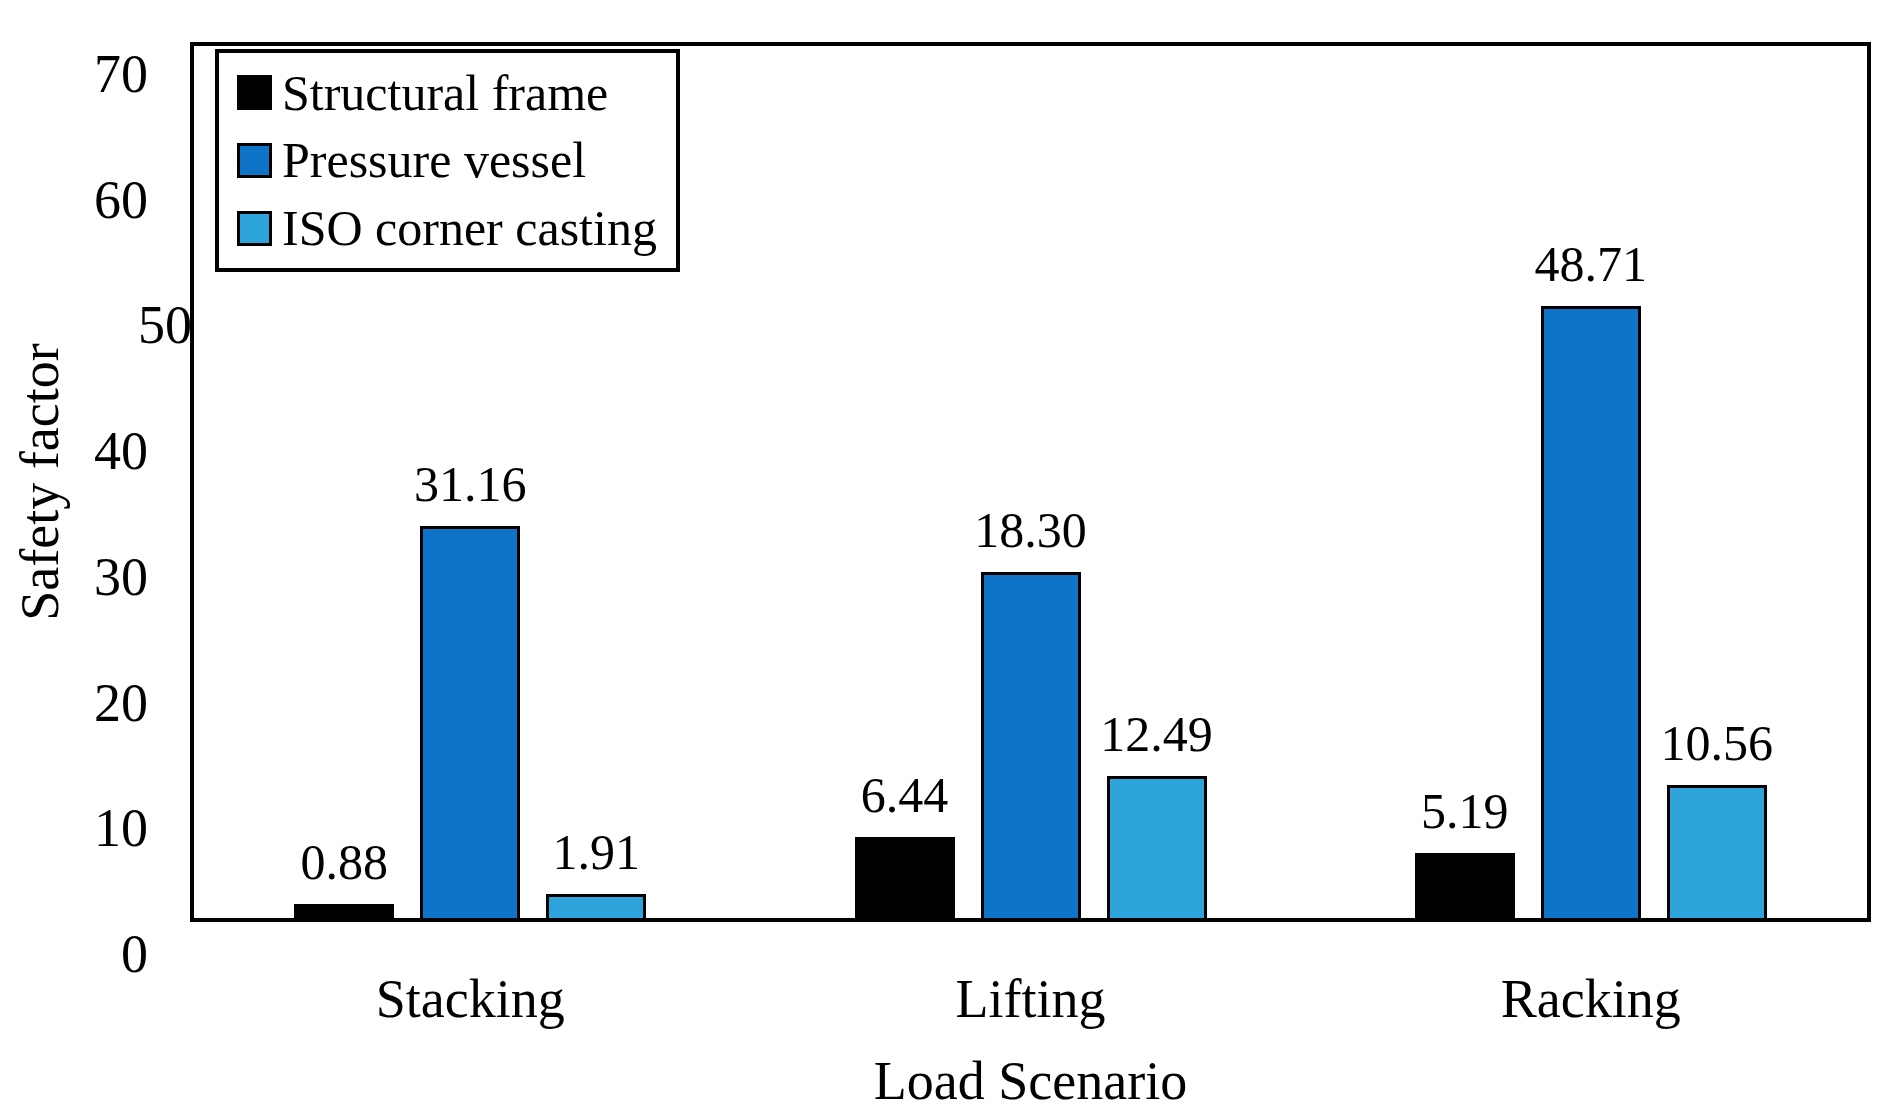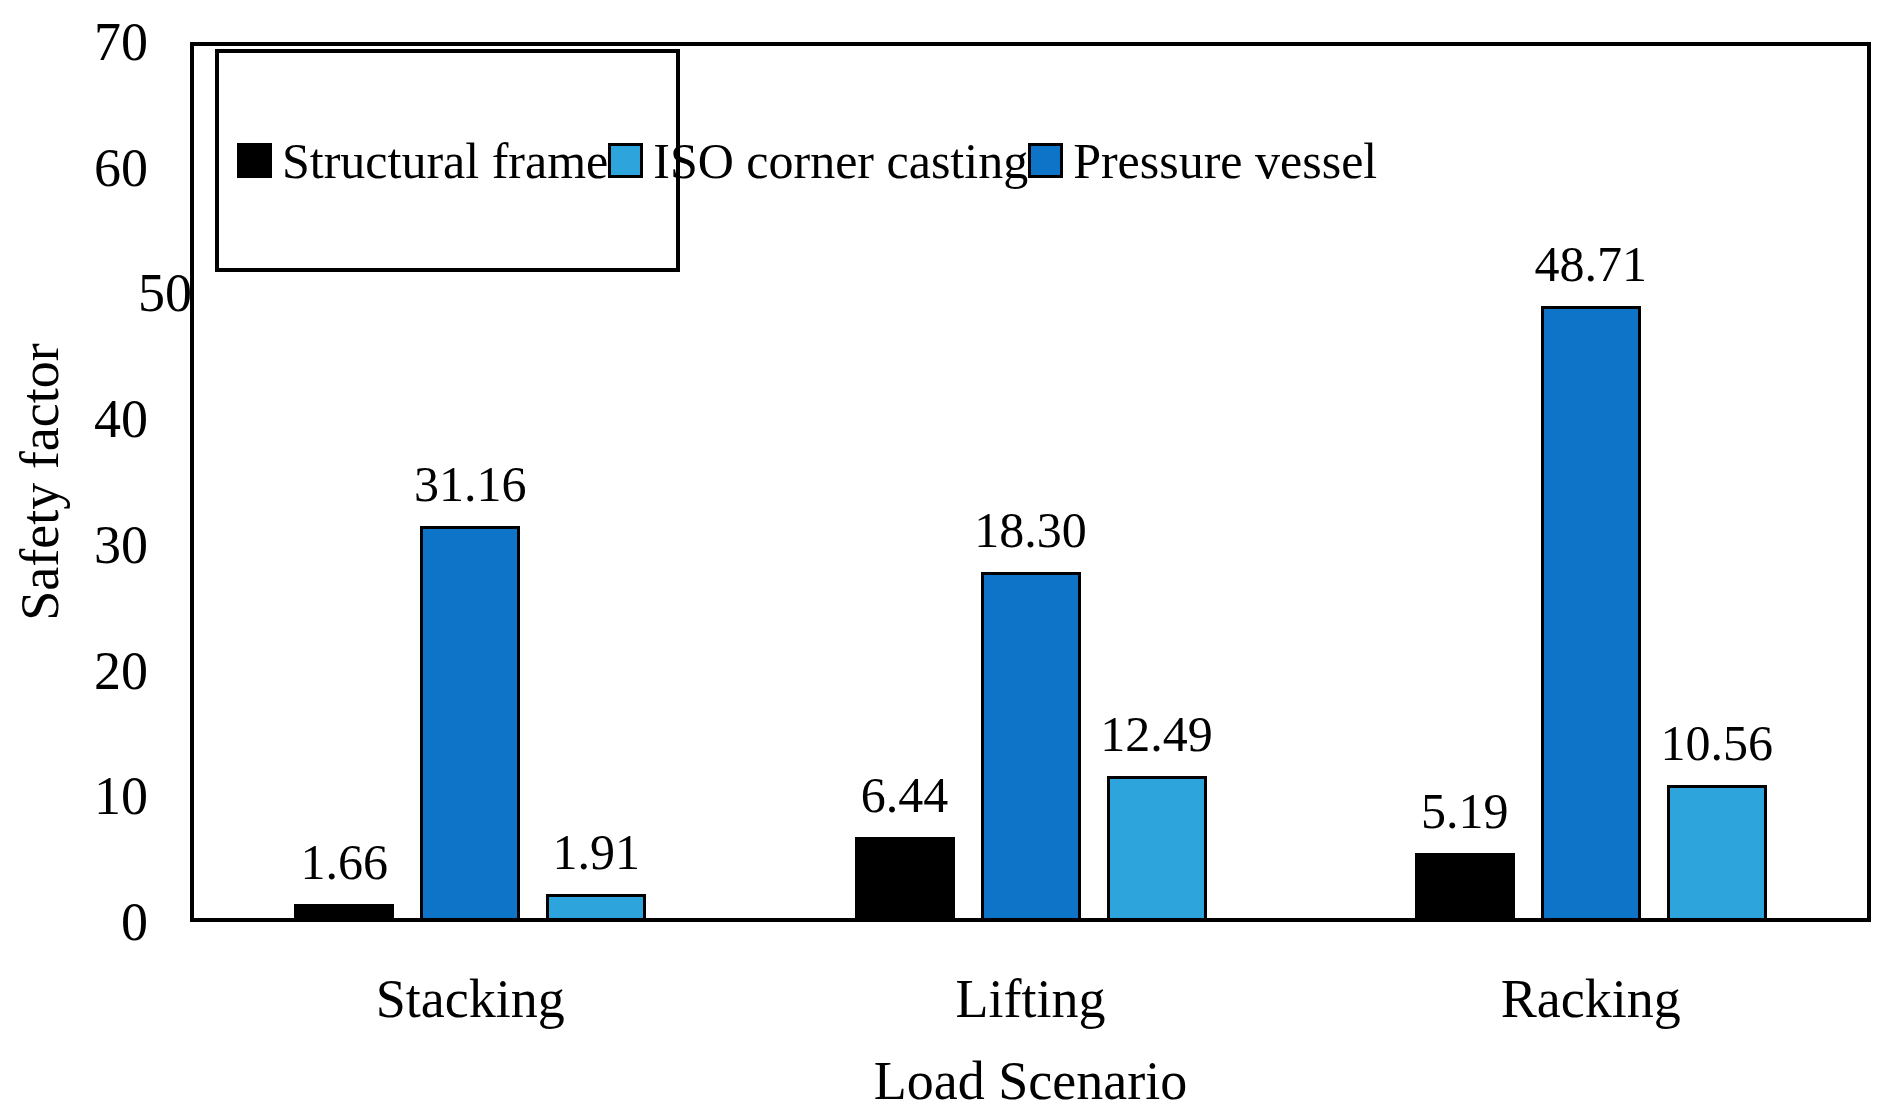--- a/index.html
+++ b/index.html
@@ -38,20 +38,21 @@
     line-height: 56px;
     white-space: nowrap;
   }
   .y-tick-label {
     position: absolute;
     left: 0;
     width: 148px;
     text-align: right;
     font-size: 54px;
     line-height: 60px;
+    margin-top: 32px;
   }
   .x-category-label {
     position: absolute;
     top: 968px;
     width: 420px;
     text-align: center;
     font-size: 54px;
     line-height: 62px;
   }
   .axis-title-y {
@@ -74,20 +75,21 @@
   #legend {
     position: absolute;
     left: 215px;
     top: 49px;
     width: 465px;
     height: 223px;
     border: 4px solid #000000;
     box-sizing: border-box;
     background: #ffffff;
     display: flex;
+    flex-direction: column;
     justify-content: space-around;
     padding: 6px 10px 6px 18px;
   }
   .legend-item {
     display: flex;
     align-items: center;
     white-space: nowrap;
   }
   .legend-swatch {
     width: 29px;
@@ -113,21 +115,21 @@
       <div class="y-tick-label" style="top: 640.571px;">20</div>
       <div class="y-tick-label" style="top: 514.857px;">30</div>
       <div class="y-tick-label" style="top: 389.143px;">40</div>
       <div class="y-tick-label" style="top: 263.429px; padding-left: 44px;">50</div>
       <div class="y-tick-label" style="top: 137.714px;">60</div>
       <div class="y-tick-label" style="top: 12px;">70</div>
     </div>
   <div id="plot">
     <div id="bars">
         <div class="bar" style="left: 100.167px; height: 14px; background: rgb(0, 0, 0); border-color: rgb(0, 0, 0);"></div>
-        <div class="bar-value-label" style="left: -9.83333px; bottom: 28px;">1.66</div>
+        <div class="bar-value-label" style="left: -9.83333px; bottom: 28px;">0.88</div>
         <div class="bar" style="left: 226.167px; height: 392px; background: rgb(14, 116, 200); border-color: rgb(0, 0, 0);"></div>
         <div class="bar-value-label" style="left: 116.167px; bottom: 406px;">31.16</div>
         <div class="bar" style="left: 352.167px; height: 24px; background: rgb(46, 164, 220); border-color: rgb(0, 0, 0);"></div>
         <div class="bar-value-label" style="left: 242.167px; bottom: 38px;">1.91</div>
         <div class="bar" style="left: 660.5px; height: 81px; background: rgb(0, 0, 0); border-color: rgb(0, 0, 0);"></div>
         <div class="bar-value-label" style="left: 550.5px; bottom: 95px;">6.44</div>
         <div class="bar" style="left: 786.5px; height: 346px; background: rgb(14, 116, 200); border-color: rgb(0, 0, 0);"></div>
         <div class="bar-value-label" style="left: 676.5px; bottom: 360px;">18.30</div>
         <div class="bar" style="left: 912.5px; height: 142px; background: rgb(46, 164, 220); border-color: rgb(0, 0, 0);"></div>
         <div class="bar-value-label" style="left: 802.5px; bottom: 156px;">12.49</div>
@@ -138,26 +140,26 @@
         <div class="bar" style="left: 1472.83px; height: 133px; background: rgb(46, 164, 220); border-color: rgb(0, 0, 0);"></div>
         <div class="bar-value-label" style="left: 1362.83px; bottom: 147px;">10.56</div>
       </div>
   </div>
   <div id="legend">
       <div class="legend-item">
         <span class="legend-swatch" style="background: rgb(0, 0, 0);"></span>
         <span class="legend-item-label">Structural frame</span>
       </div>
       <div class="legend-item">
+        <span class="legend-swatch" style="background: rgb(14, 116, 200);"></span>
+        <span class="legend-item-label">Pressure vessel</span>
+      </div>
+      <div class="legend-item">
         <span class="legend-swatch" style="background: rgb(46, 164, 220);"></span>
         <span class="legend-item-label">ISO corner casting</span>
-      </div>
-      <div class="legend-item">
-        <span class="legend-swatch" style="background: rgb(14, 116, 200);"></span>
-        <span class="legend-item-label">Pressure vessel</span>
       </div>
     </div>
   <div id="xcats">
       <div class="x-category-label" style="left: 260.167px;">Stacking</div>
       <div class="x-category-label" style="left: 820.5px;">Lifting</div>
       <div class="x-category-label" style="left: 1380.83px;">Racking</div>
     </div>
   <div class="axis-title-x">Load Scenario</div>
 </div>
 

